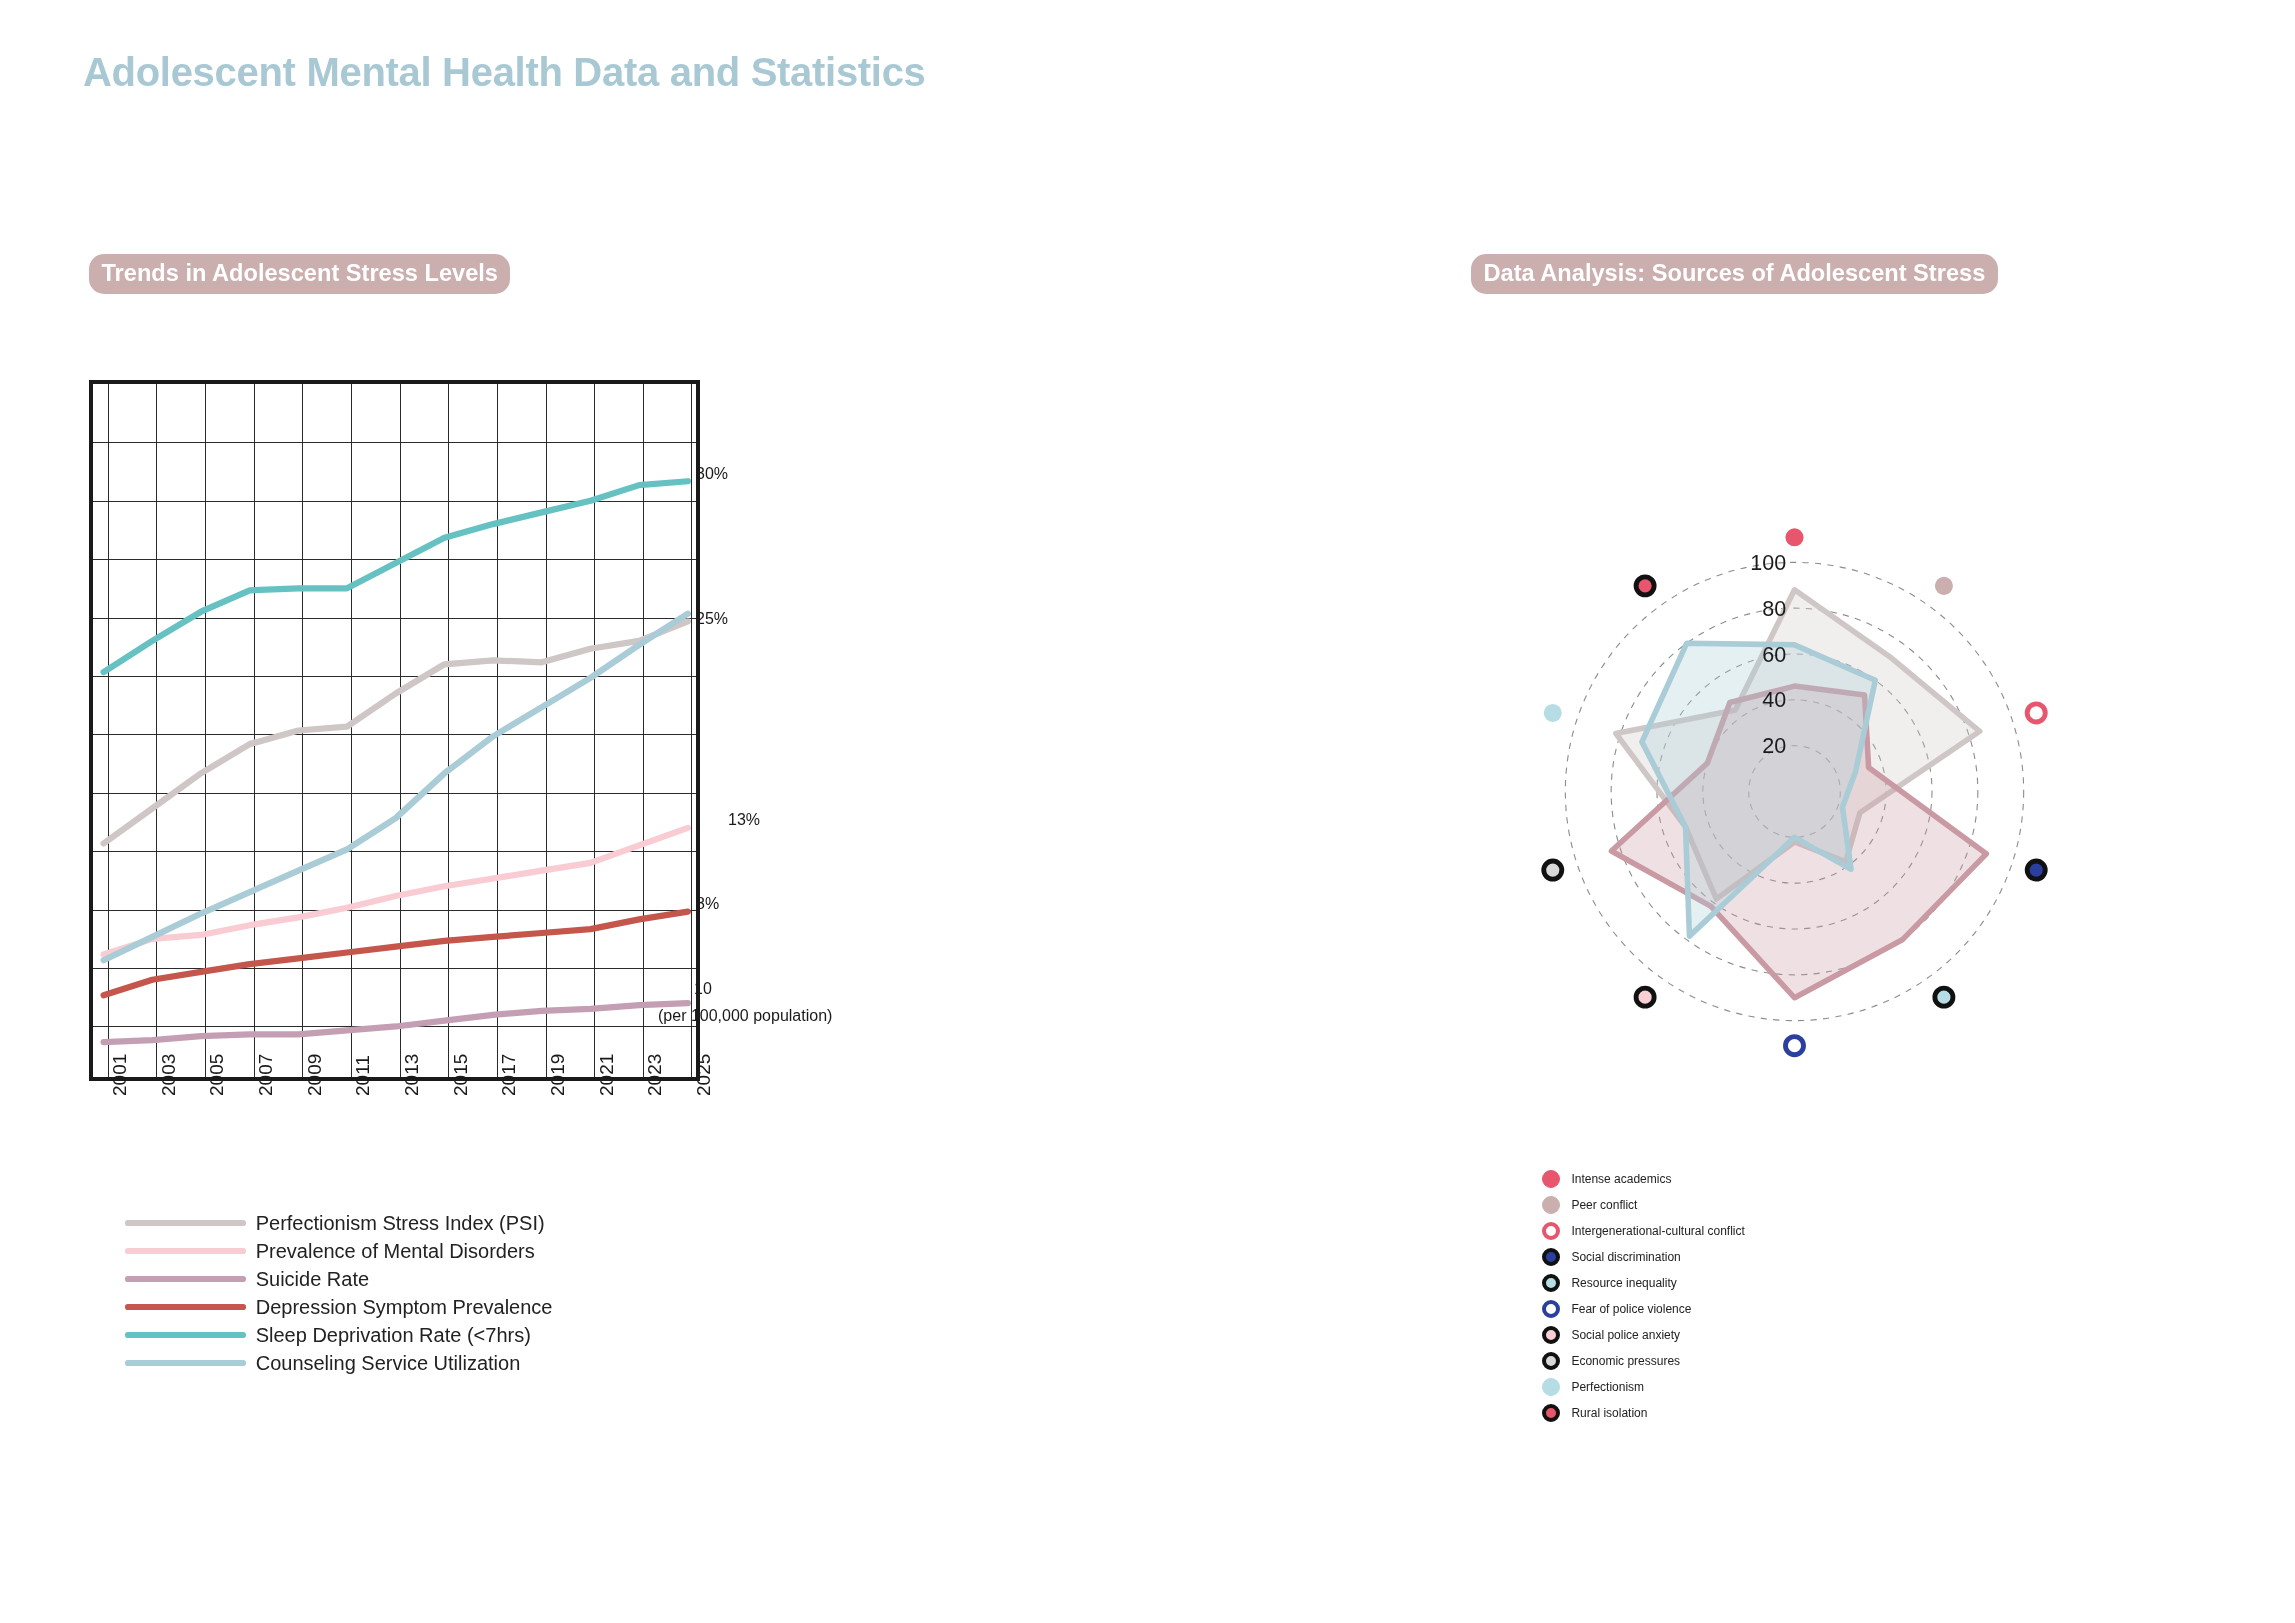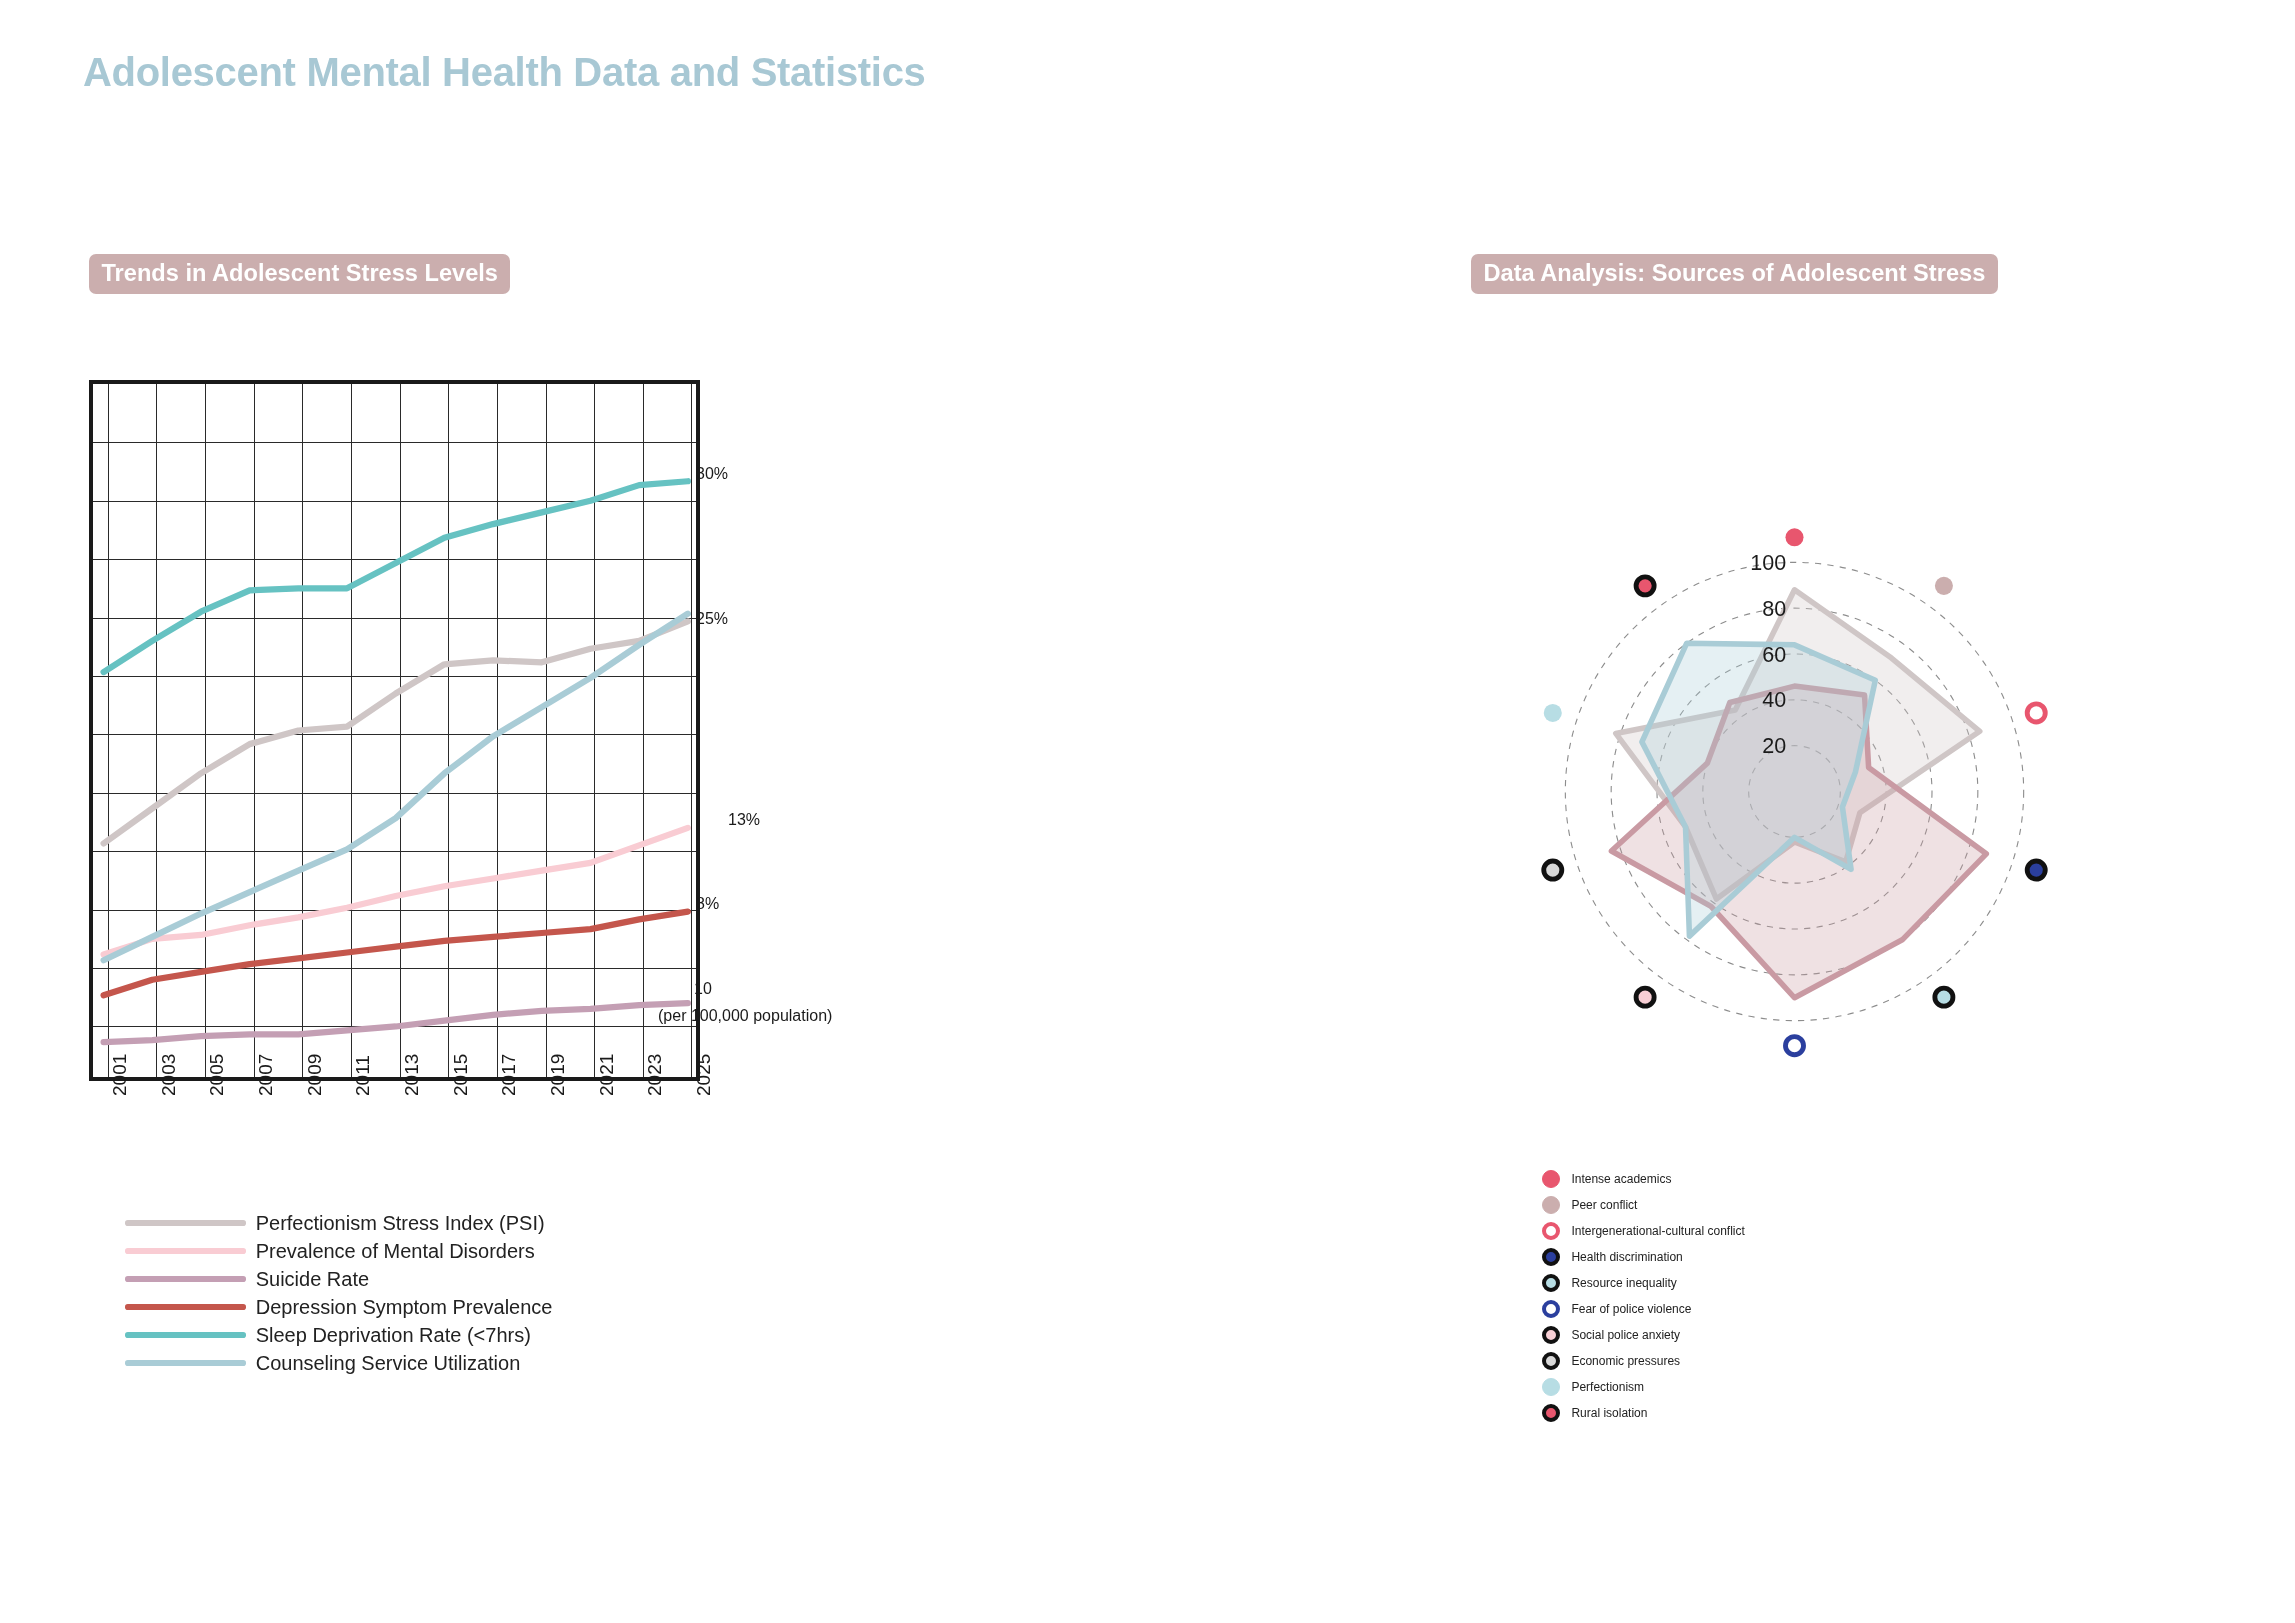--- a/index.html
+++ b/index.html
@@ -11,21 +11,21 @@
     overflow: hidden;
   }
   #main-title {
     position: absolute; left: 83px; top: 50px;
     font-size: 40px; font-weight: bold; color: #a8c8d4;
     letter-spacing: -0.3px;
   }
   .section-header {
     position: absolute;
     background: #cbaeae;
-    border-radius: 7px;
+    border-radius: 15px;
     color: #ffffff;
     font-weight: bold;
     font-size: 23.6px;
     padding: 7px 12.5px 8.3px 12.5px;
     white-space: nowrap;
     line-height: 1.05;
   }
   
   #panel-left { position: absolute; left: 0; top: 0; width: 715px; height: 1623px; }
   #line-chart-frame {
@@ -198,21 +198,21 @@
       <div class="ml-row">
         <span class="ml-dot" style="background:#cbaeae;border:1.4px solid #cbaeae;"></span>
         <span class="ml-label">Peer conflict</span>
       </div>
       <div class="ml-row">
         <span class="ml-dot" style="background:#ffffff;border:4.2px solid #e8566e;"></span>
         <span class="ml-label">Intergenerational-cultural conflict</span>
       </div>
       <div class="ml-row">
         <span class="ml-dot" style="background:#2b3f9e;border:4.2px solid #111111;"></span>
-        <span class="ml-label">Health discrimination</span>
+        <span class="ml-label">Social discrimination</span>
       </div>
       <div class="ml-row">
         <span class="ml-dot" style="background:#b7dde4;border:4.2px solid #111111;"></span>
         <span class="ml-label">Resource inequality</span>
       </div>
       <div class="ml-row">
         <span class="ml-dot" style="background:#ffffff;border:4.2px solid #2b3f9e;"></span>
         <span class="ml-label">Fear of police violence</span>
       </div>
       <div class="ml-row">

